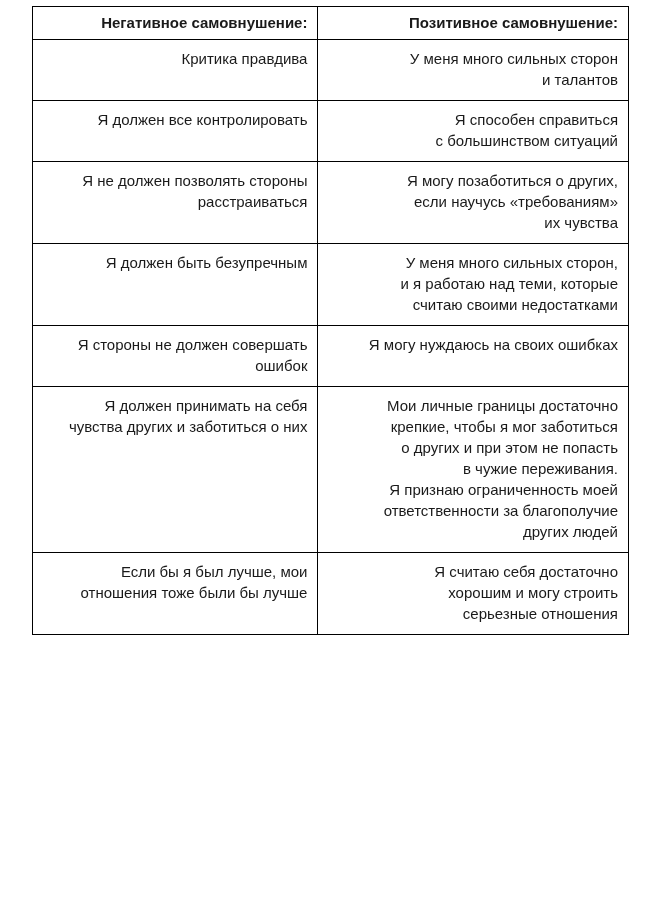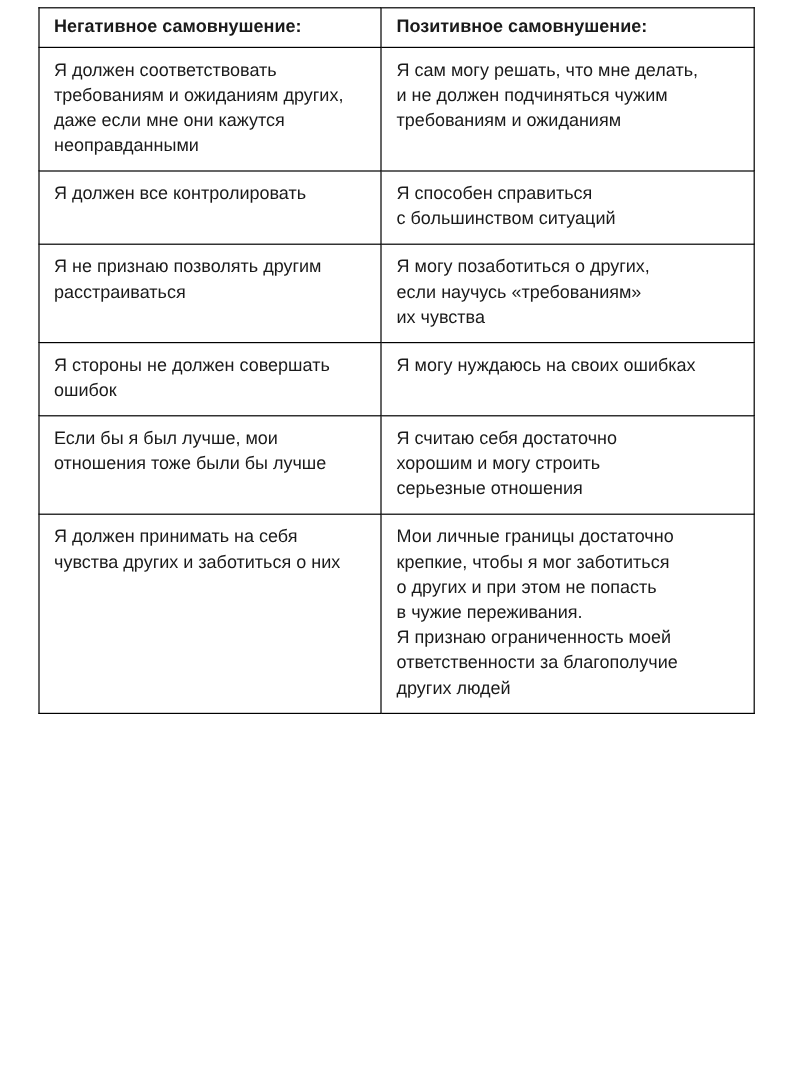--- a/index.html
+++ b/index.html
@@ -18,21 +18,21 @@
   table {
     border-collapse: collapse;
     width: 100%;
     table-layout: fixed;
   }
   col.neg { width: 47.9%; }
   col.pos { width: 52.1%; }
   th, td {
     border: 1.5px solid #000000;
     vertical-align: top;
-    text-align: left;
+    text-align: right;
     white-space: pre-line;
     font-size: 15px;
     line-height: 21px;
   }
   td {
     padding: 8px 10px 10px 12px;
   }
   th {
     font-weight: bold;
     font-size: 15px;
@@ -48,57 +48,59 @@
     <col class="pos">
   </colgroup>
   <thead>
     <tr>
       <th>Негативное самовнушение:</th>
       <th>Позитивное самовнушение:</th>
     </tr>
   </thead>
   <tbody>
     <tr>
-      <td>Я должен соответствовать
-требованиям и ожиданиям других,
-даже если мне они кажутся
-неоправданными</td>
-      <td>Я сам могу решать, что мне делать,
-и не должен подчиняться чужим
-требованиям и ожиданиям</td>
+      <td>Критика правдива</td>
+      <td>У меня много сильных сторон
+и талантов</td>
     </tr>
     <tr>
       <td>Я должен все контролировать</td>
       <td>Я способен справиться
 с большинством ситуаций</td>
     </tr>
     <tr>
-      <td>Я не признаю позволять другим
+      <td>Я не должен позволять стороны
 расстраиваться</td>
       <td>Я могу позаботиться о других,
 если научусь «требованиям»
 их чувства</td>
     </tr>
     <tr>
+      <td>Я должен быть безупречным</td>
+      <td>У меня много сильных сторон,
+и я работаю над теми, которые
+считаю своими недостатками</td>
+    </tr>
+    <tr>
       <td>Я стороны не должен совершать
 ошибок</td>
       <td>Я могу нуждаюсь на своих ошибках</td>
-    </tr>
-    <tr>
-      <td>Если бы я был лучше, мои
-отношения тоже были бы лучше</td>
-      <td>Я считаю себя достаточно
-хорошим и могу строить
-серьезные отношения</td>
     </tr>
     <tr>
       <td>Я должен принимать на себя
 чувства других и заботиться о них</td>
       <td>Мои личные границы достаточно
 крепкие, чтобы я мог заботиться
 о других и при этом не попасть
 в чужие переживания.
 Я признаю ограниченность моей
 ответственности за благополучие
 других людей</td>
     </tr>
+    <tr>
+      <td>Если бы я был лучше, мои
+отношения тоже были бы лучше</td>
+      <td>Я считаю себя достаточно
+хорошим и могу строить
+серьезные отношения</td>
+    </tr>
   </tbody>
 </table>
 
 </body></html>

